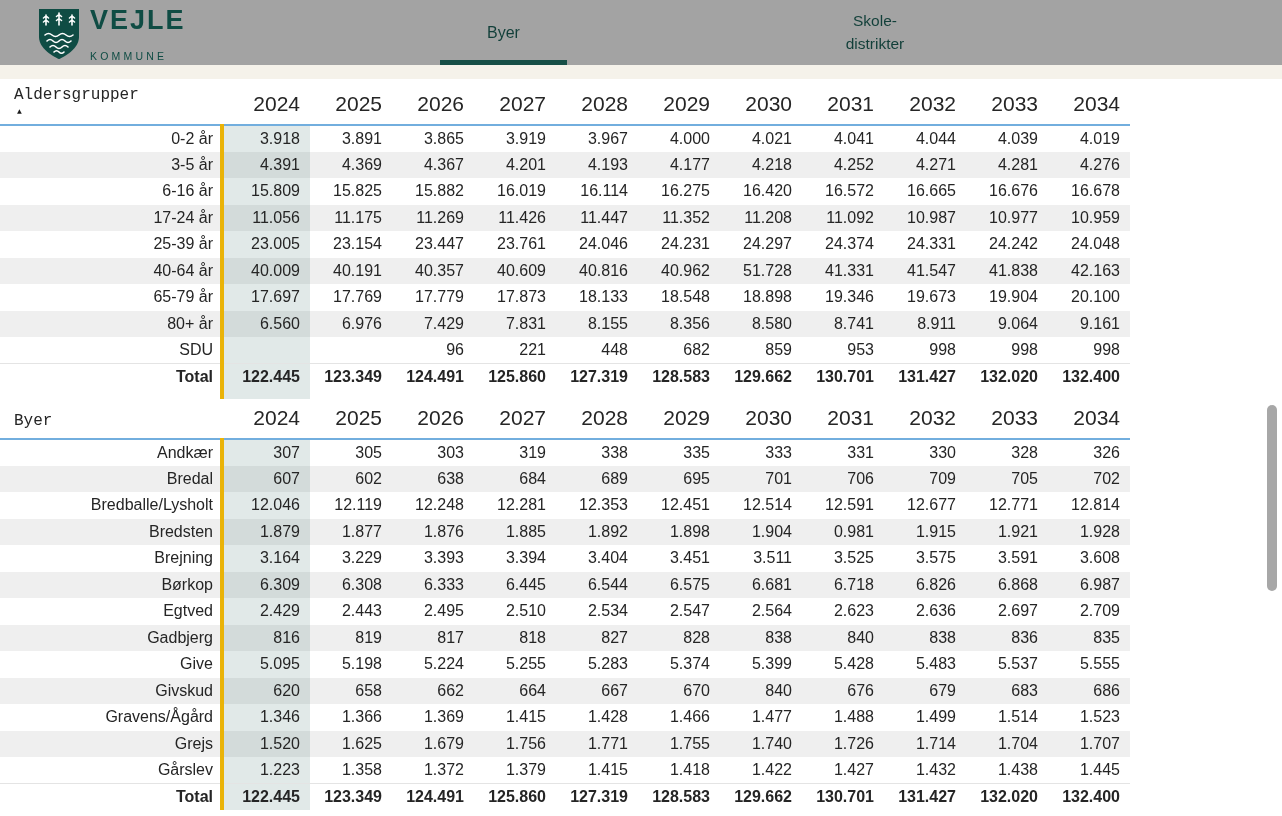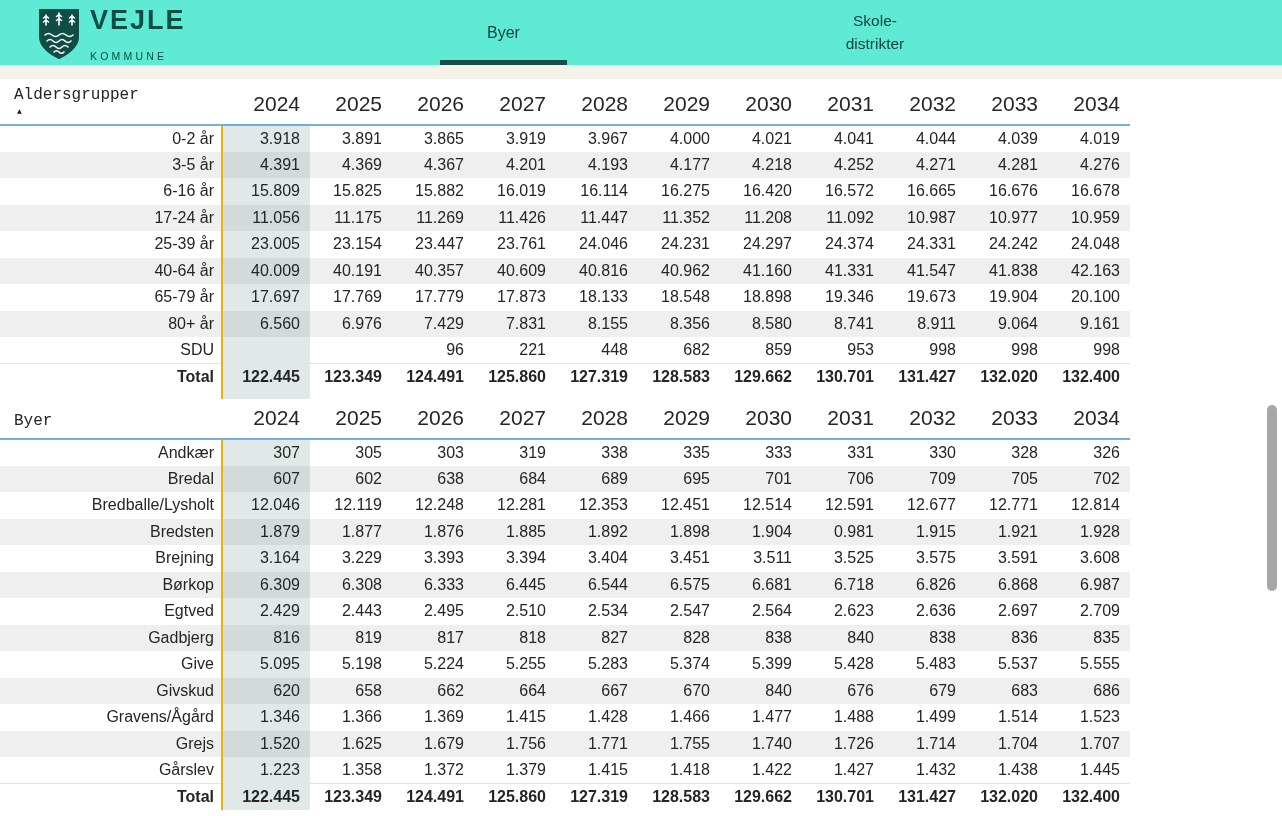--- a/index.html
+++ b/index.html
@@ -1,21 +1,21 @@
 <!DOCTYPE html>
 <html><head>
 <meta charset="utf-8">
 <style>
   * { margin:0; padding:0; box-sizing:border-box; }
   html,body { width:1282px; height:816px; overflow:hidden; background:#fff;
     font-family:"Liberation Sans", sans-serif; color:#252525; }
   .app { position:relative; width:1282px; height:816px; }
 
   
-  .topbar { position:relative; width:100%; height:65px; background:#5eead4; }
+  .topbar { position:relative; width:100%; height:65px; background:#a3a3a3; }
   .logo { position:absolute; left:38px; top:7px; display:flex; align-items:center; gap:10px; }
   .logo svg { display:block; }
   .logo-text { color:#0f4c44; line-height:1; }
   .logo-line1 { font-size:27px; font-weight:bold; letter-spacing:2px; }
   .logo-line2 { font-size:10.5px; letter-spacing:3.2px; margin-top:17px; }
   .tab { position:absolute; top:0; height:65px; display:flex; align-items:center;
     justify-content:center; color:#113f39; font-size:16px; cursor:pointer; text-align:center; }
   .tab-byer { left:440px; width:127px; }
   .tab-skole { left:810px; width:130px; white-space:pre-line; line-height:1.45; font-size:15.5px; }
   .tab-underline { position:absolute; bottom:0; left:0; right:0; height:5px; background:#174f47; }
@@ -30,21 +30,21 @@
   .th-label { text-align:left; padding-left:14px;font-family:Liberation Mono, monospace; }
   .th-label-text { font-size:16px; }
   .sort-icon { font-size:8px; line-height:8px; margin-top:4px; margin-left:3px; color:#1a1a1a; }
   .th-year { text-align:right; padding-right:10px; font-size:21px; }
   tbody td { height:26.5px; white-space:nowrap; overflow:hidden; }
   .td-label { text-align:right; padding-right:7px; }
   .td-num { text-align:right; padding-right:10px; }
   tbody tr:nth-child(even) { background:#efefef; }
   tbody tr.total-row { background:#fff; font-weight:bold; }
   tbody tr.total-row td { border-top:1px solid #e4e4e4; }
-  td.hl { background:rgba(16,77,69,0.125); border-left:2px solid #eab308; }
+  td.hl { background:rgba(16,77,69,0.125); border-left:4px solid #eab308; }
   tr.spacer-row { background:#fff !important; }
   tr.spacer-row td { height:9px; border-top:none; }
 
   
   .scrollbar-thumb { position:absolute; left:1267px; top:405px; width:10px; height:186px;
     background:#a7a7a7; border-radius:5px; }
 </style>
 </head>
 <body>
 
@@ -190,21 +190,21 @@
             <td class="td-num">24.048</td>
           </tr>
           <tr>
             <td class="td-label">40-64 år</td>
             <td class="td-num hl">40.009</td>
             <td class="td-num">40.191</td>
             <td class="td-num">40.357</td>
             <td class="td-num">40.609</td>
             <td class="td-num">40.816</td>
             <td class="td-num">40.962</td>
-            <td class="td-num">41.160</td>
+            <td class="td-num">51.728</td>
             <td class="td-num">41.331</td>
             <td class="td-num">41.547</td>
             <td class="td-num">41.838</td>
             <td class="td-num">42.163</td>
           </tr>
           <tr>
             <td class="td-label">65-79 år</td>
             <td class="td-num hl">17.697</td>
             <td class="td-num">17.769</td>
             <td class="td-num">17.779</td>

